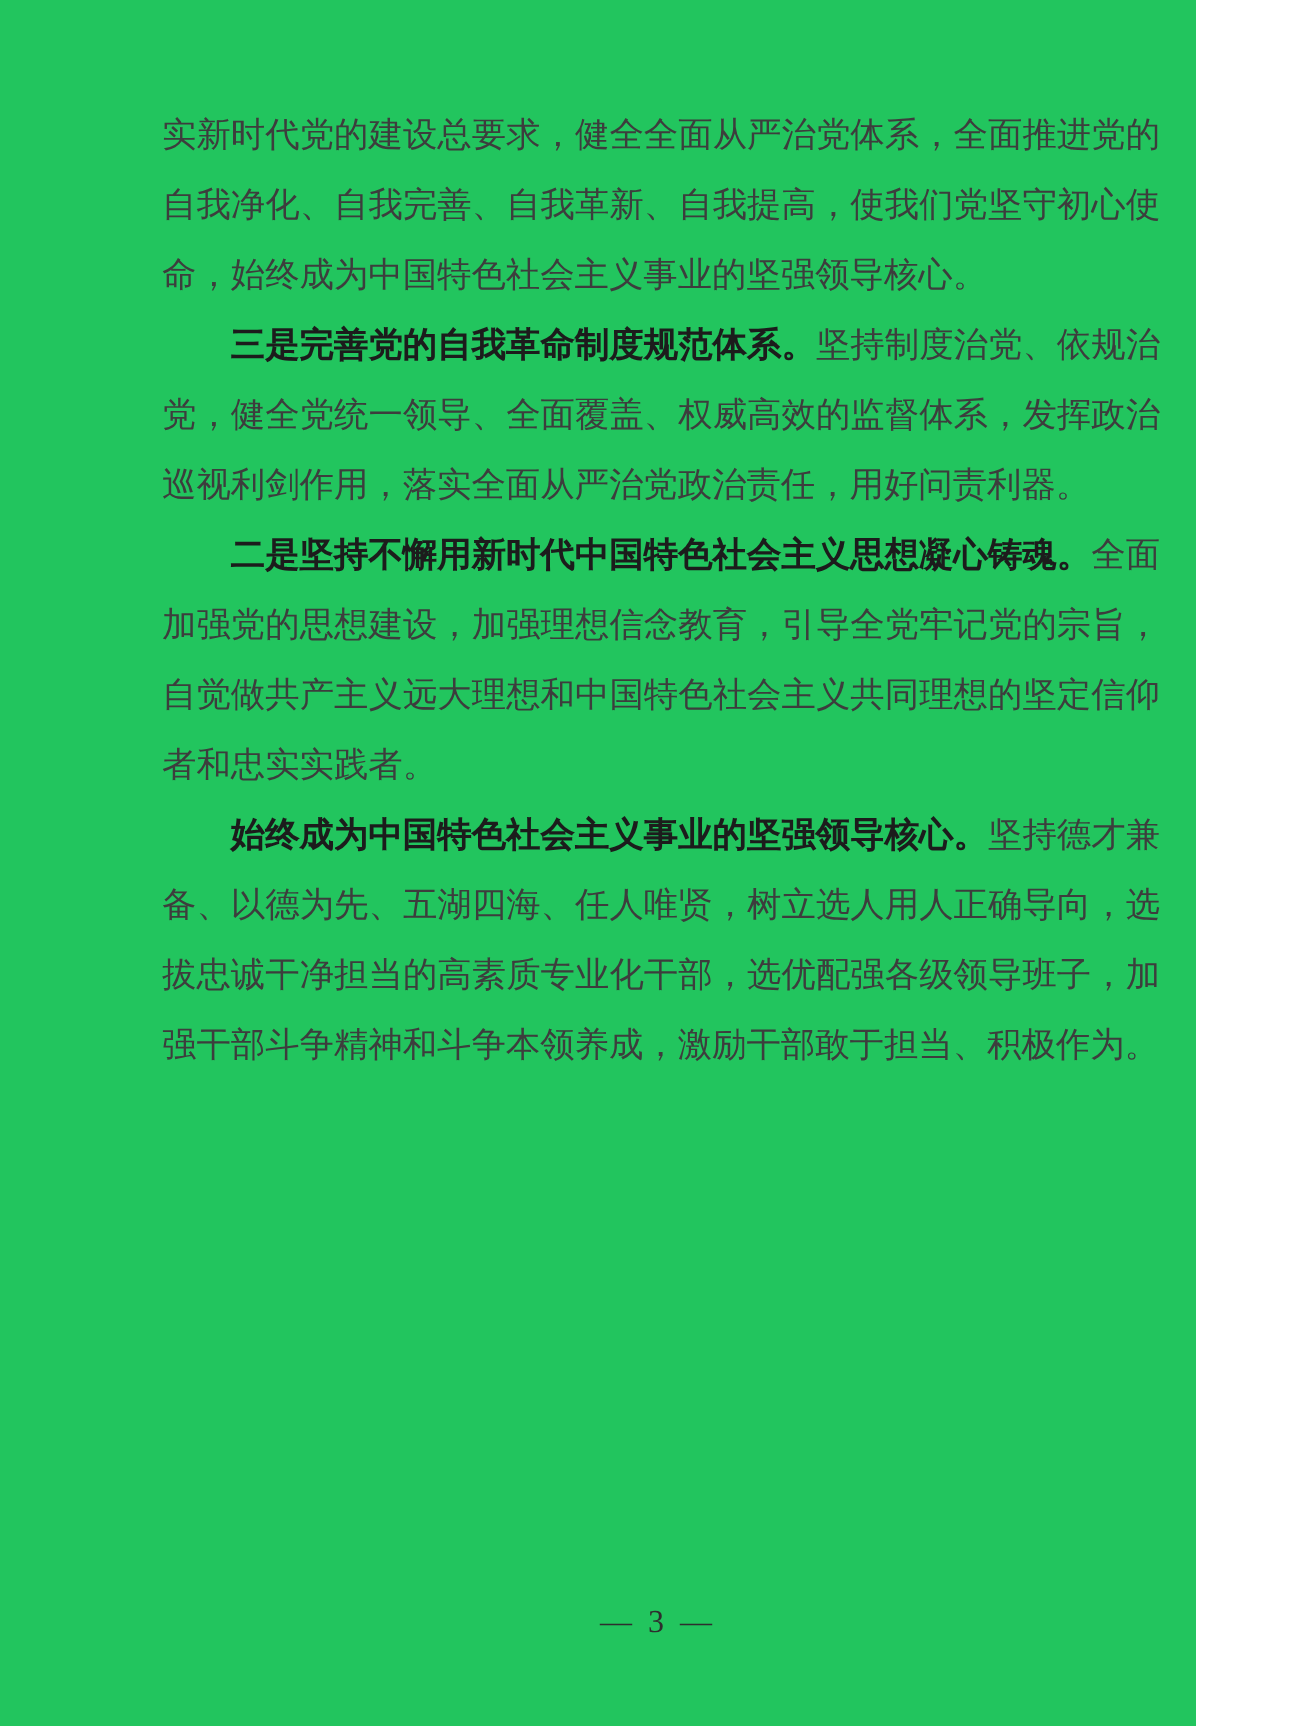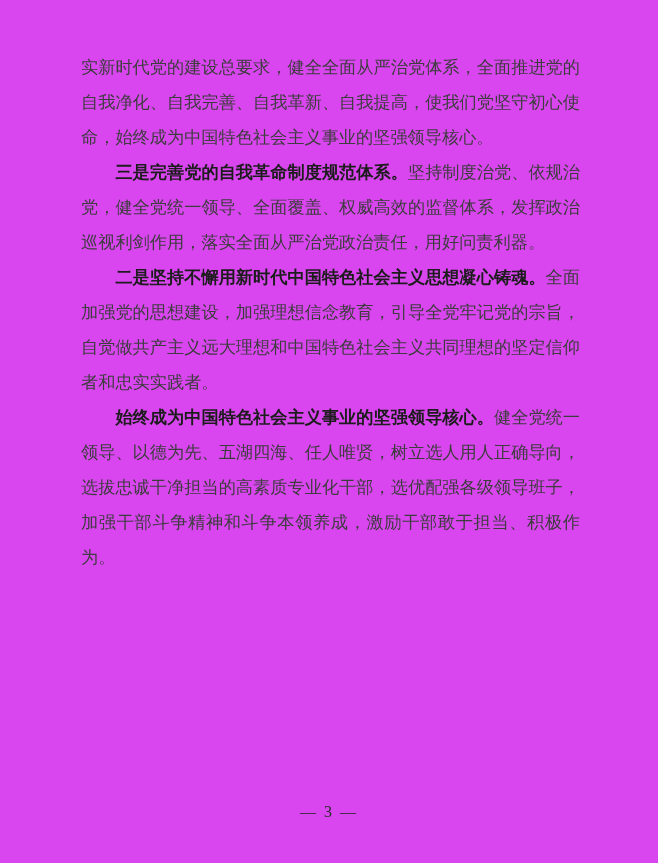--- a/index.html
+++ b/index.html
@@ -2,23 +2,23 @@
 <html><head>
 <meta charset="utf-8">
 <style>
   html, body {
     margin: 0;
     padding: 0;
     background: #ffffff;
   }
   .page {
     position: relative;
-    width: 658px;
+    width: 598px;
     height: 863px;
-    background: #d946ef;
+    background: #22c55e;
     overflow: hidden;
   }
   .content {
     position: absolute;
     left: 81px;
     top: 50px;
     width: 499px;
     font-family: "Liberation Serif", "DejaVu Serif", serif;
     font-size: 17.2px;
     line-height: 35px;
@@ -58,21 +58,21 @@
 <div class="page">
   <div class="content">
 
     <p class="no-indent"><span class="lead"></span><span>实新时代党的建设总要求，健全全面从严治党体系，全面推进党的自我净化、自我完善、自我革新、自我提高，使我们党坚守初心使命，始终成为中国特色社会主义事业的坚强领导核心。</span></p>
 
 
     <p><span class="lead">三是完善党的自我革命制度规范体系。</span><span>坚持制度治党、依规治党，健全党统一领导、全面覆盖、权威高效的监督体系，发挥政治巡视利剑作用，落实全面从严治党政治责任，用好问责利器。</span></p>
 
     <p><span class="lead">二是坚持不懈用新时代中国特色社会主义思想凝心铸魂。</span><span>全面加强党的思想建设，加强理想信念教育，引导全党牢记党的宗旨，自觉做共产主义远大理想和中国特色社会主义共同理想的坚定信仰者和忠实实践者。</span></p>
 
-    <p><span class="lead">始终成为中国特色社会主义事业的坚强领导核心。</span><span>健全党统一领导、以德为先、五湖四海、任人唯贤，树立选人用人正确导向，选拔忠诚干净担当的高素质专业化干部，选优配强各级领导班子，加强干部斗争精神和斗争本领养成，激励干部敢于担当、积极作为。</span></p>
+    <p><span class="lead">始终成为中国特色社会主义事业的坚强领导核心。</span><span>坚持德才兼备、以德为先、五湖四海、任人唯贤，树立选人用人正确导向，选拔忠诚干净担当的高素质专业化干部，选优配强各级领导班子，加强干部斗争精神和斗争本领养成，激励干部敢于担当、积极作为。</span></p>
 
 
   </div>
 
   <div class="page-footer">
     <span>— 3 —</span>
   </div>
 </div>
 
 </body></html>

